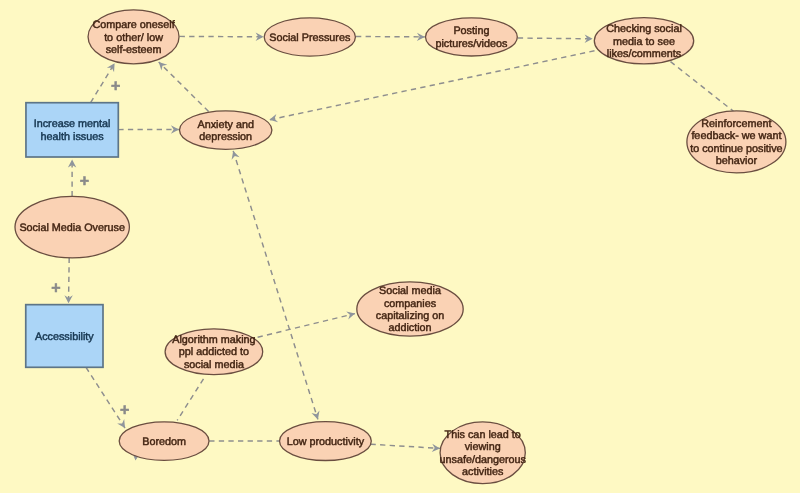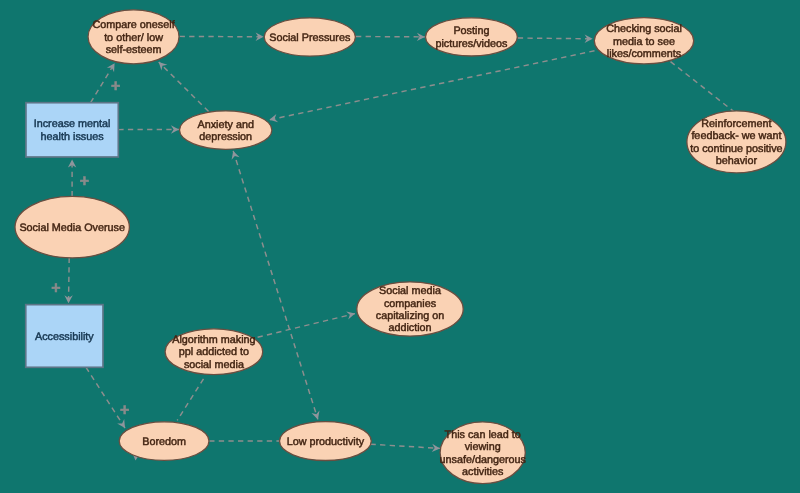--- a/index.html
+++ b/index.html
@@ -1,17 +1,17 @@
 <!DOCTYPE html>
 <html><head>
 <meta charset="utf-8">
 <style>
   html,body{margin:0;padding:0;background:#ffffff;}
   body{width:800px;height:493px;overflow:hidden;font-family:"Liberation Sans",sans-serif;}
-  #canvas{position:relative;width:800px;height:493px;background:#0f766e;}
+  #canvas{position:relative;width:800px;height:493px;background:#fef9c3;}
   svg.diagram{position:absolute;left:0;top:0;width:800px;height:493px;display:block;filter:opacity(100%);}
   .node-shape-ellipse{fill:#fad2b4;stroke:#6a4e40;stroke-width:1.3;}
   .node-shape-rect{fill:#abd5f7;stroke:#5d7587;stroke-width:1.7;}
   .node-label{text-rendering:geometricPrecision;font-family:"Liberation Sans",sans-serif;font-size:10.8px;fill:#432513;stroke:#432513;stroke-width:0.45;text-anchor:middle;}
   .node-label-rect{fill:#163650;stroke:#163650;}
   .edge{fill:none;stroke:#8e8e8e;stroke-width:1.45;stroke-dasharray:5.3 4.3;}
   .edge-head{fill:#8f959c;stroke:none;}
   .edge-label{font-family:"Liberation Sans",sans-serif;font-size:16px;font-weight:bold;fill:#8a8a8a;stroke:#8a8a8a;stroke-width:0.55;text-anchor:middle;dominant-baseline:central;}
 </style>
 </head>

